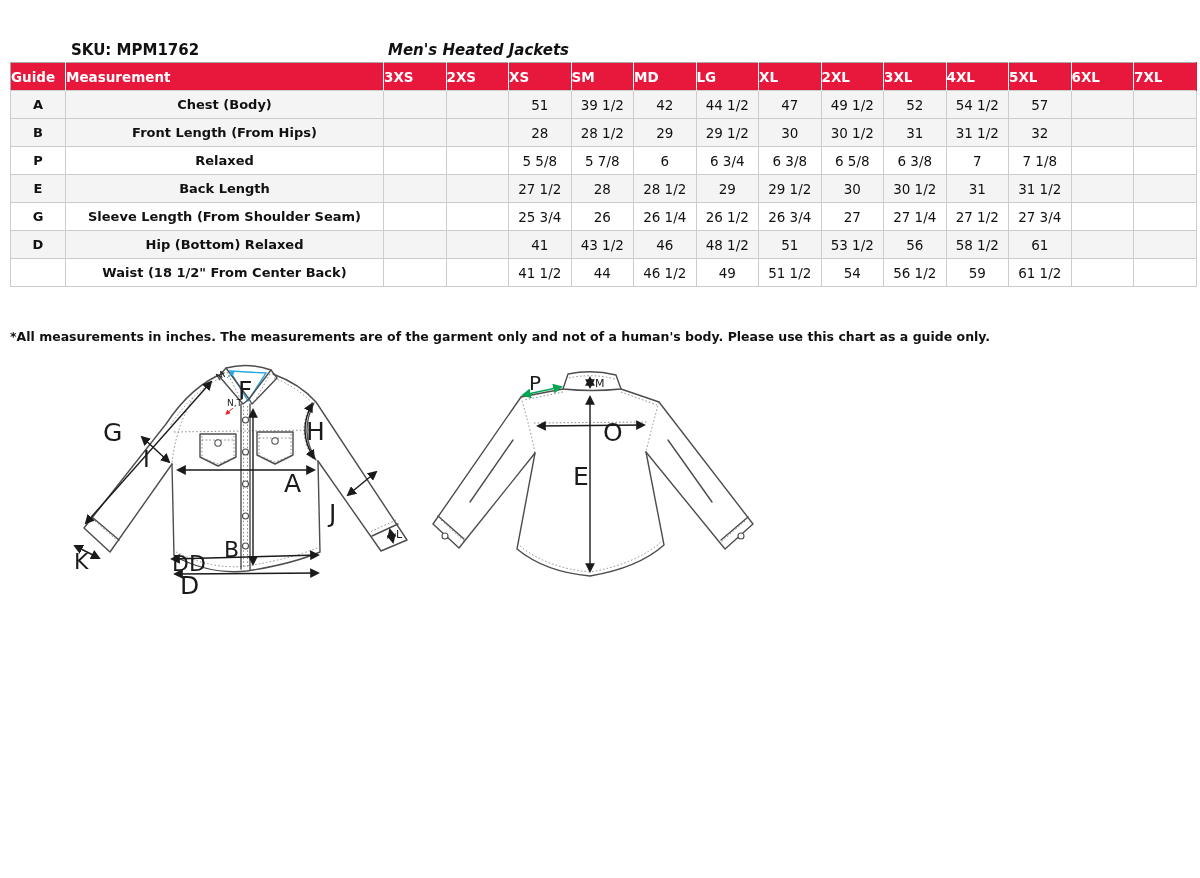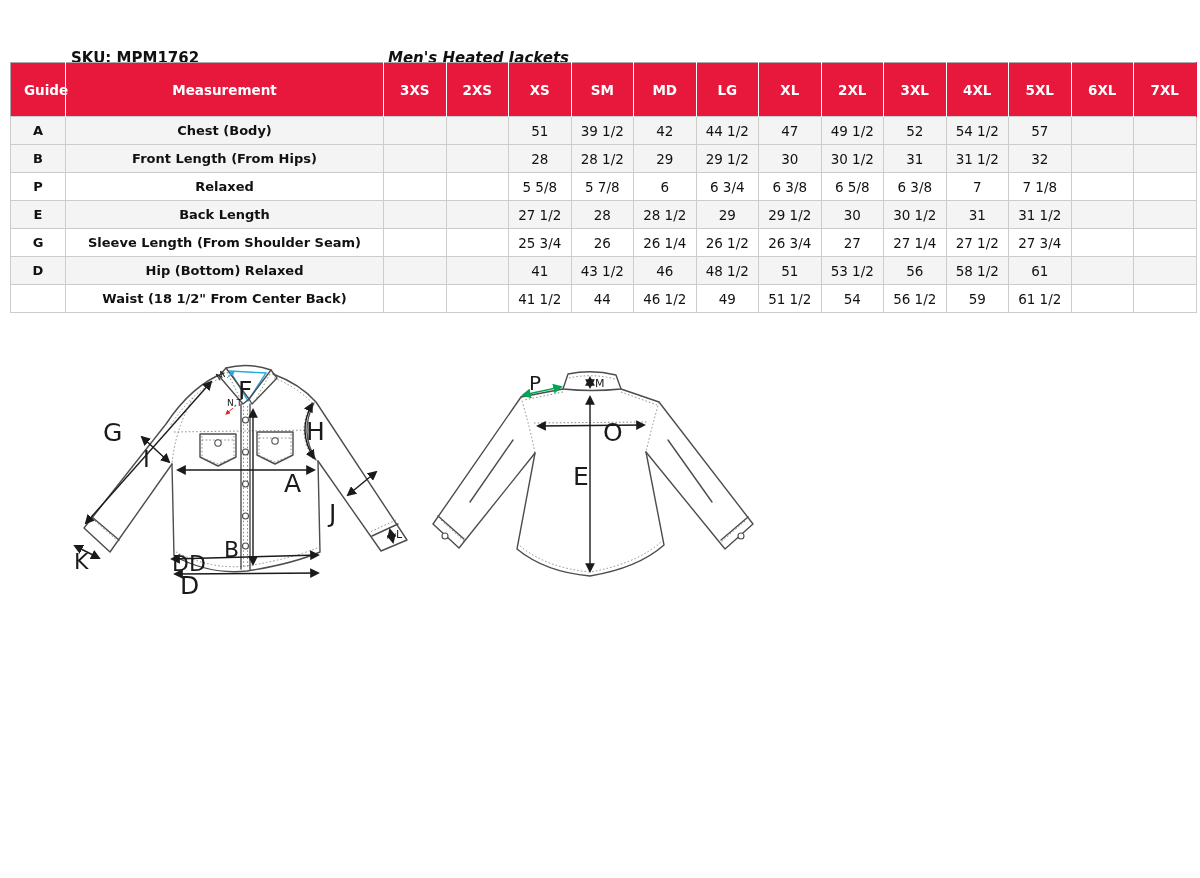--- a/index.html
+++ b/index.html
@@ -1,24 +1,24 @@
 <!DOCTYPE html>
 <html><head>
 <meta charset="utf-8">
 <style>
   html,body{margin:0;padding:0;background:#fff;}
   .page{position:relative;width:1200px;height:878px;background:#fff;overflow:hidden;
         font-family:"DejaVu Sans","Liberation Sans",sans-serif;color:#111;}
-  .hdr-txt{position:absolute;top:49px;font-size:15px;font-weight:bold;white-space:nowrap;}
+  .hdr-txt{position:absolute;top:41px;font-size:15px;font-weight:bold;white-space:nowrap;}
   .sku{left:71px;}
   .title{left:388px;font-style:italic;}
   table.size{position:absolute;left:10px;top:62px;width:1186px;border-collapse:collapse;
              table-layout:fixed;border:1px solid #ababab;}
   table.size th{background:var(--hdr-bg);color:var(--hdr-fg);font-size:13.5px;font-weight:bold;
-                height:27px;border-right:1px solid #fff;padding:13px;text-align:center;}
+                height:27px;border-right:1px solid #fff;padding:0;text-align:left;}
   table.size th:last-child{border-right:1px solid var(--hdr-bg);}
   table.size td{height:27px;text-align:center;font-size:13.5px;border:1px solid #ccc;
                 padding:0;white-space:nowrap;background:#fff;}
   table.size tbody tr.alt td{background:var(--row-alt);}
   table.size td.g,table.size td.m{font-weight:bold;font-size:13px;}
   .footnote{position:absolute;left:10px;top:329px;font-size:12.5px;font-weight:bold;white-space:nowrap;}
   svg.diagram{position:absolute;left:0;top:355px;}
   .jline{fill:none;stroke:#4d4d4d;stroke-width:1.4;stroke-linejoin:round;stroke-linecap:round;}
   .stitch{fill:none;stroke:#8a8a8a;stroke-width:1;stroke-dasharray:1.5 2.2;}
   .arrow{fill:none;stroke:#1a1a1a;stroke-width:1.4;}
@@ -187,20 +187,21 @@
           <td>54</td>
           <td>56 1/2</td>
           <td>59</td>
           <td>61 1/2</td>
           <td></td>
           <td></td>
         </tr>
     </tbody>
   </table>
 
+  <div class="footnote">*All measurements in inches. The measurements are of the garment only and not of a human's body. Please use this chart as a guide only.</div>
 
   <svg class="diagram" width="1200" height="290" viewBox="0 355 1200 290">
     <defs>
       <marker id="ma" viewBox="0 0 10 10" refX="8" refY="5" markerWidth="7" markerHeight="7" orient="auto-start-reverse">
           <path d="M0,0L10,5L0,10z" fill="#1a1a1a"></path>
         </marker>
       <marker id="mg" viewBox="0 0 10 10" refX="8" refY="5" markerWidth="7" markerHeight="7" orient="auto-start-reverse">
           <path d="M0,0L10,5L0,10z" fill="#00A651"></path>
         </marker>
       <marker id="mr" viewBox="0 0 10 10" refX="8" refY="5" markerWidth="5" markerHeight="5" orient="auto-start-reverse">

